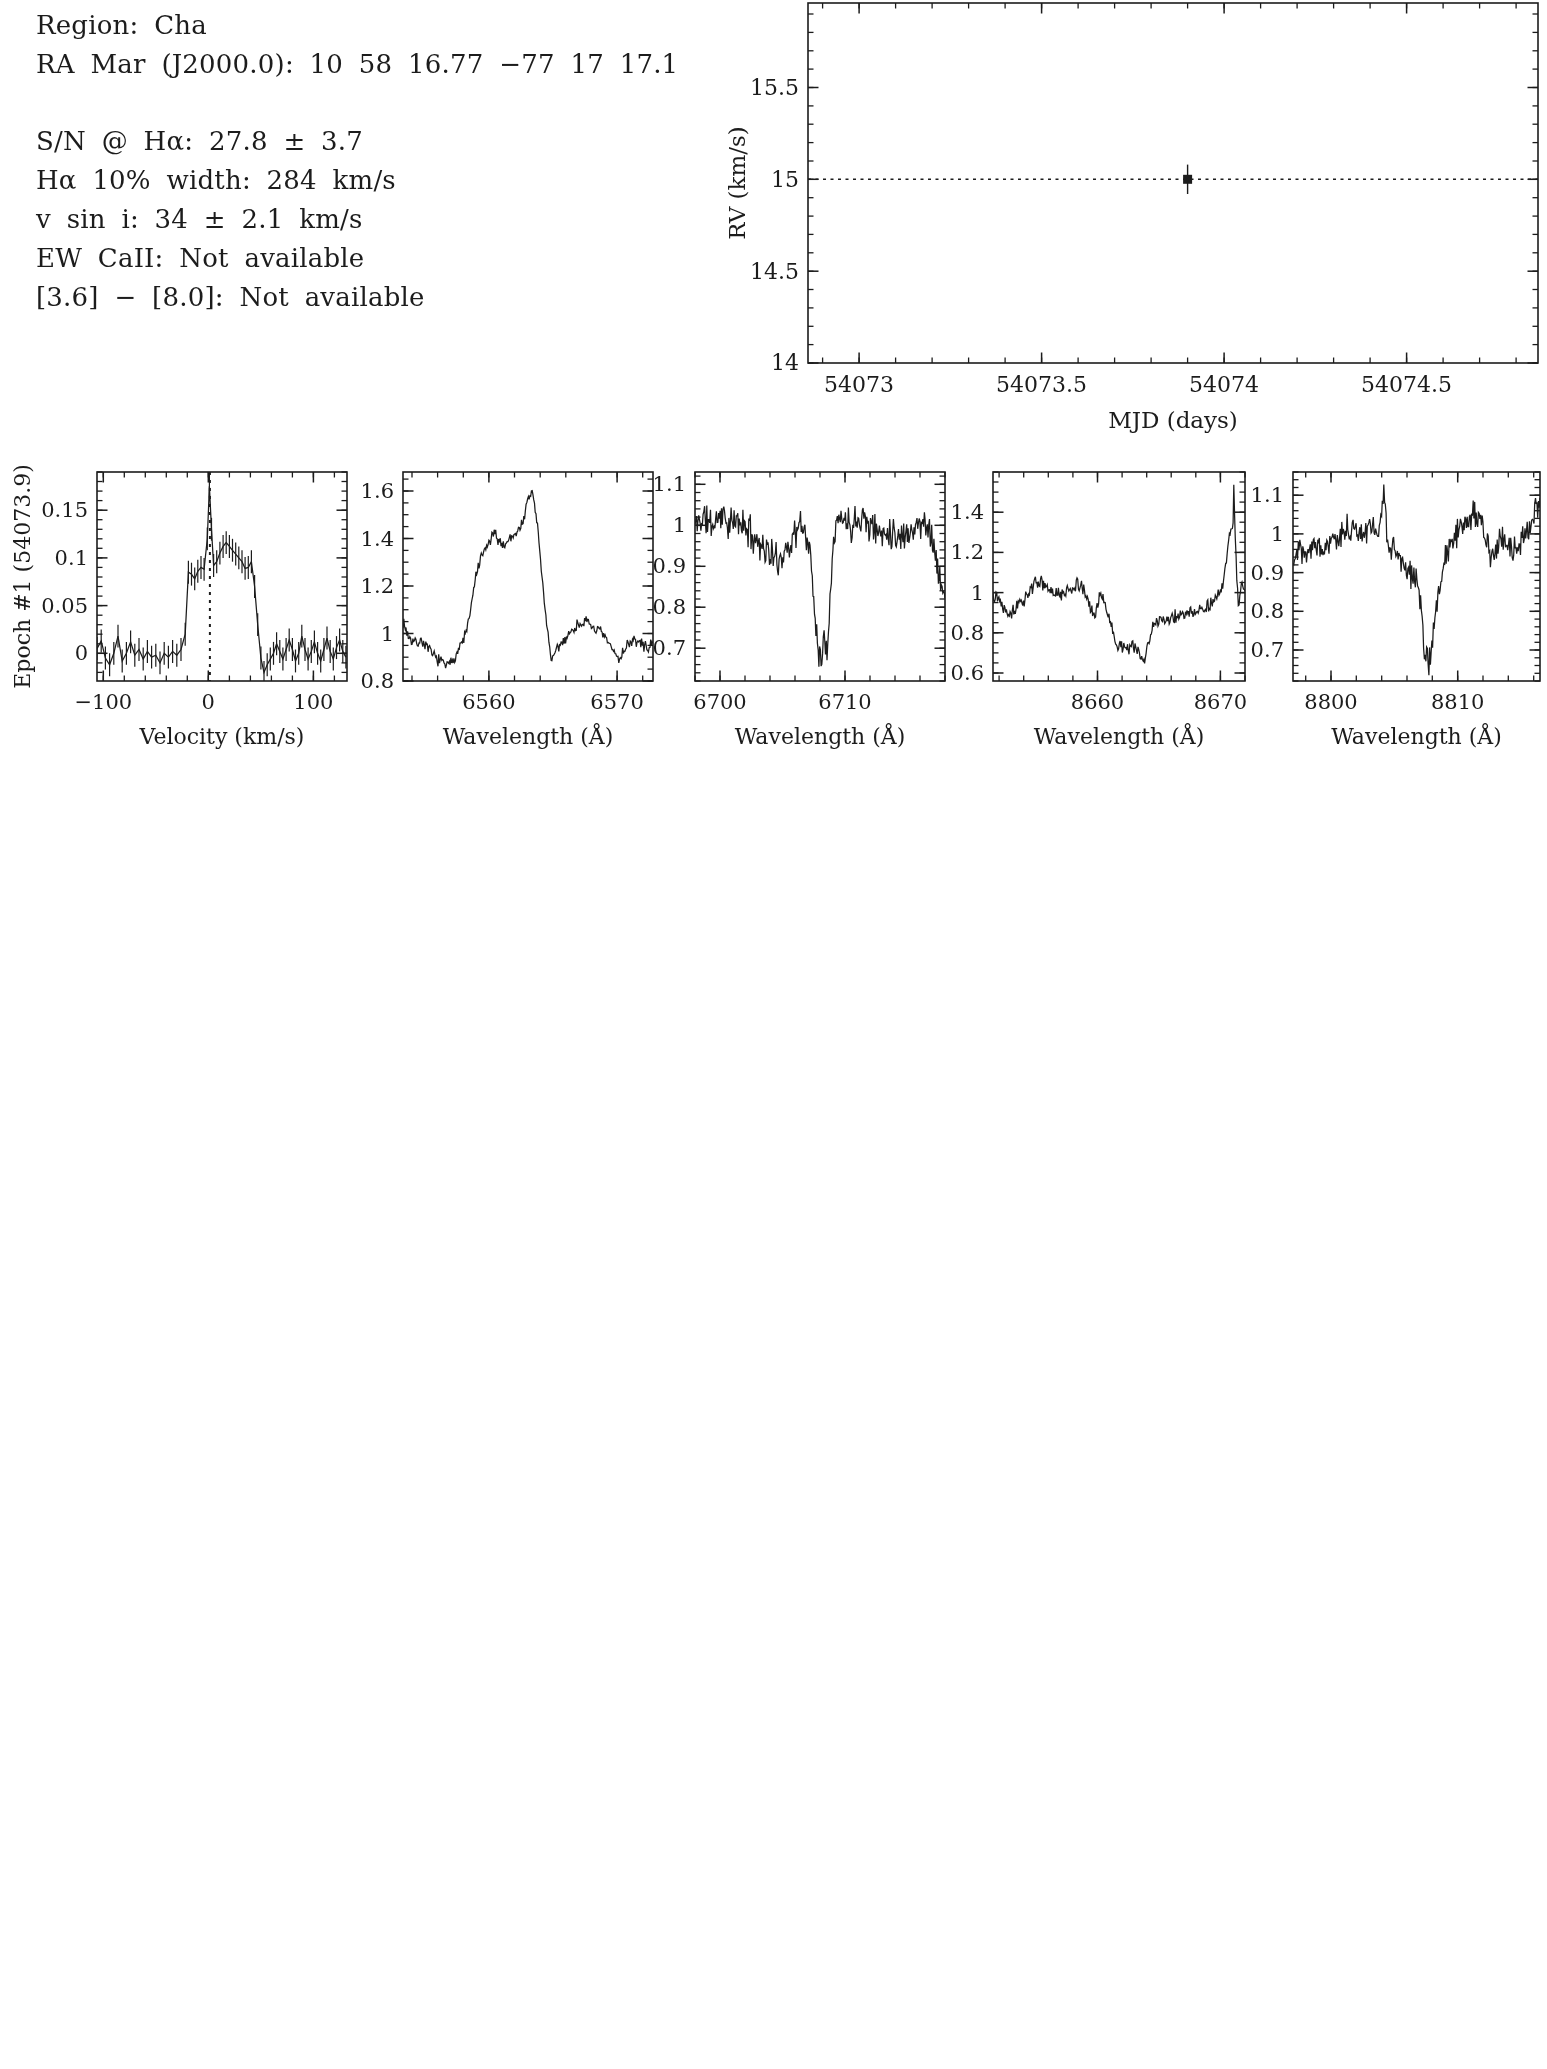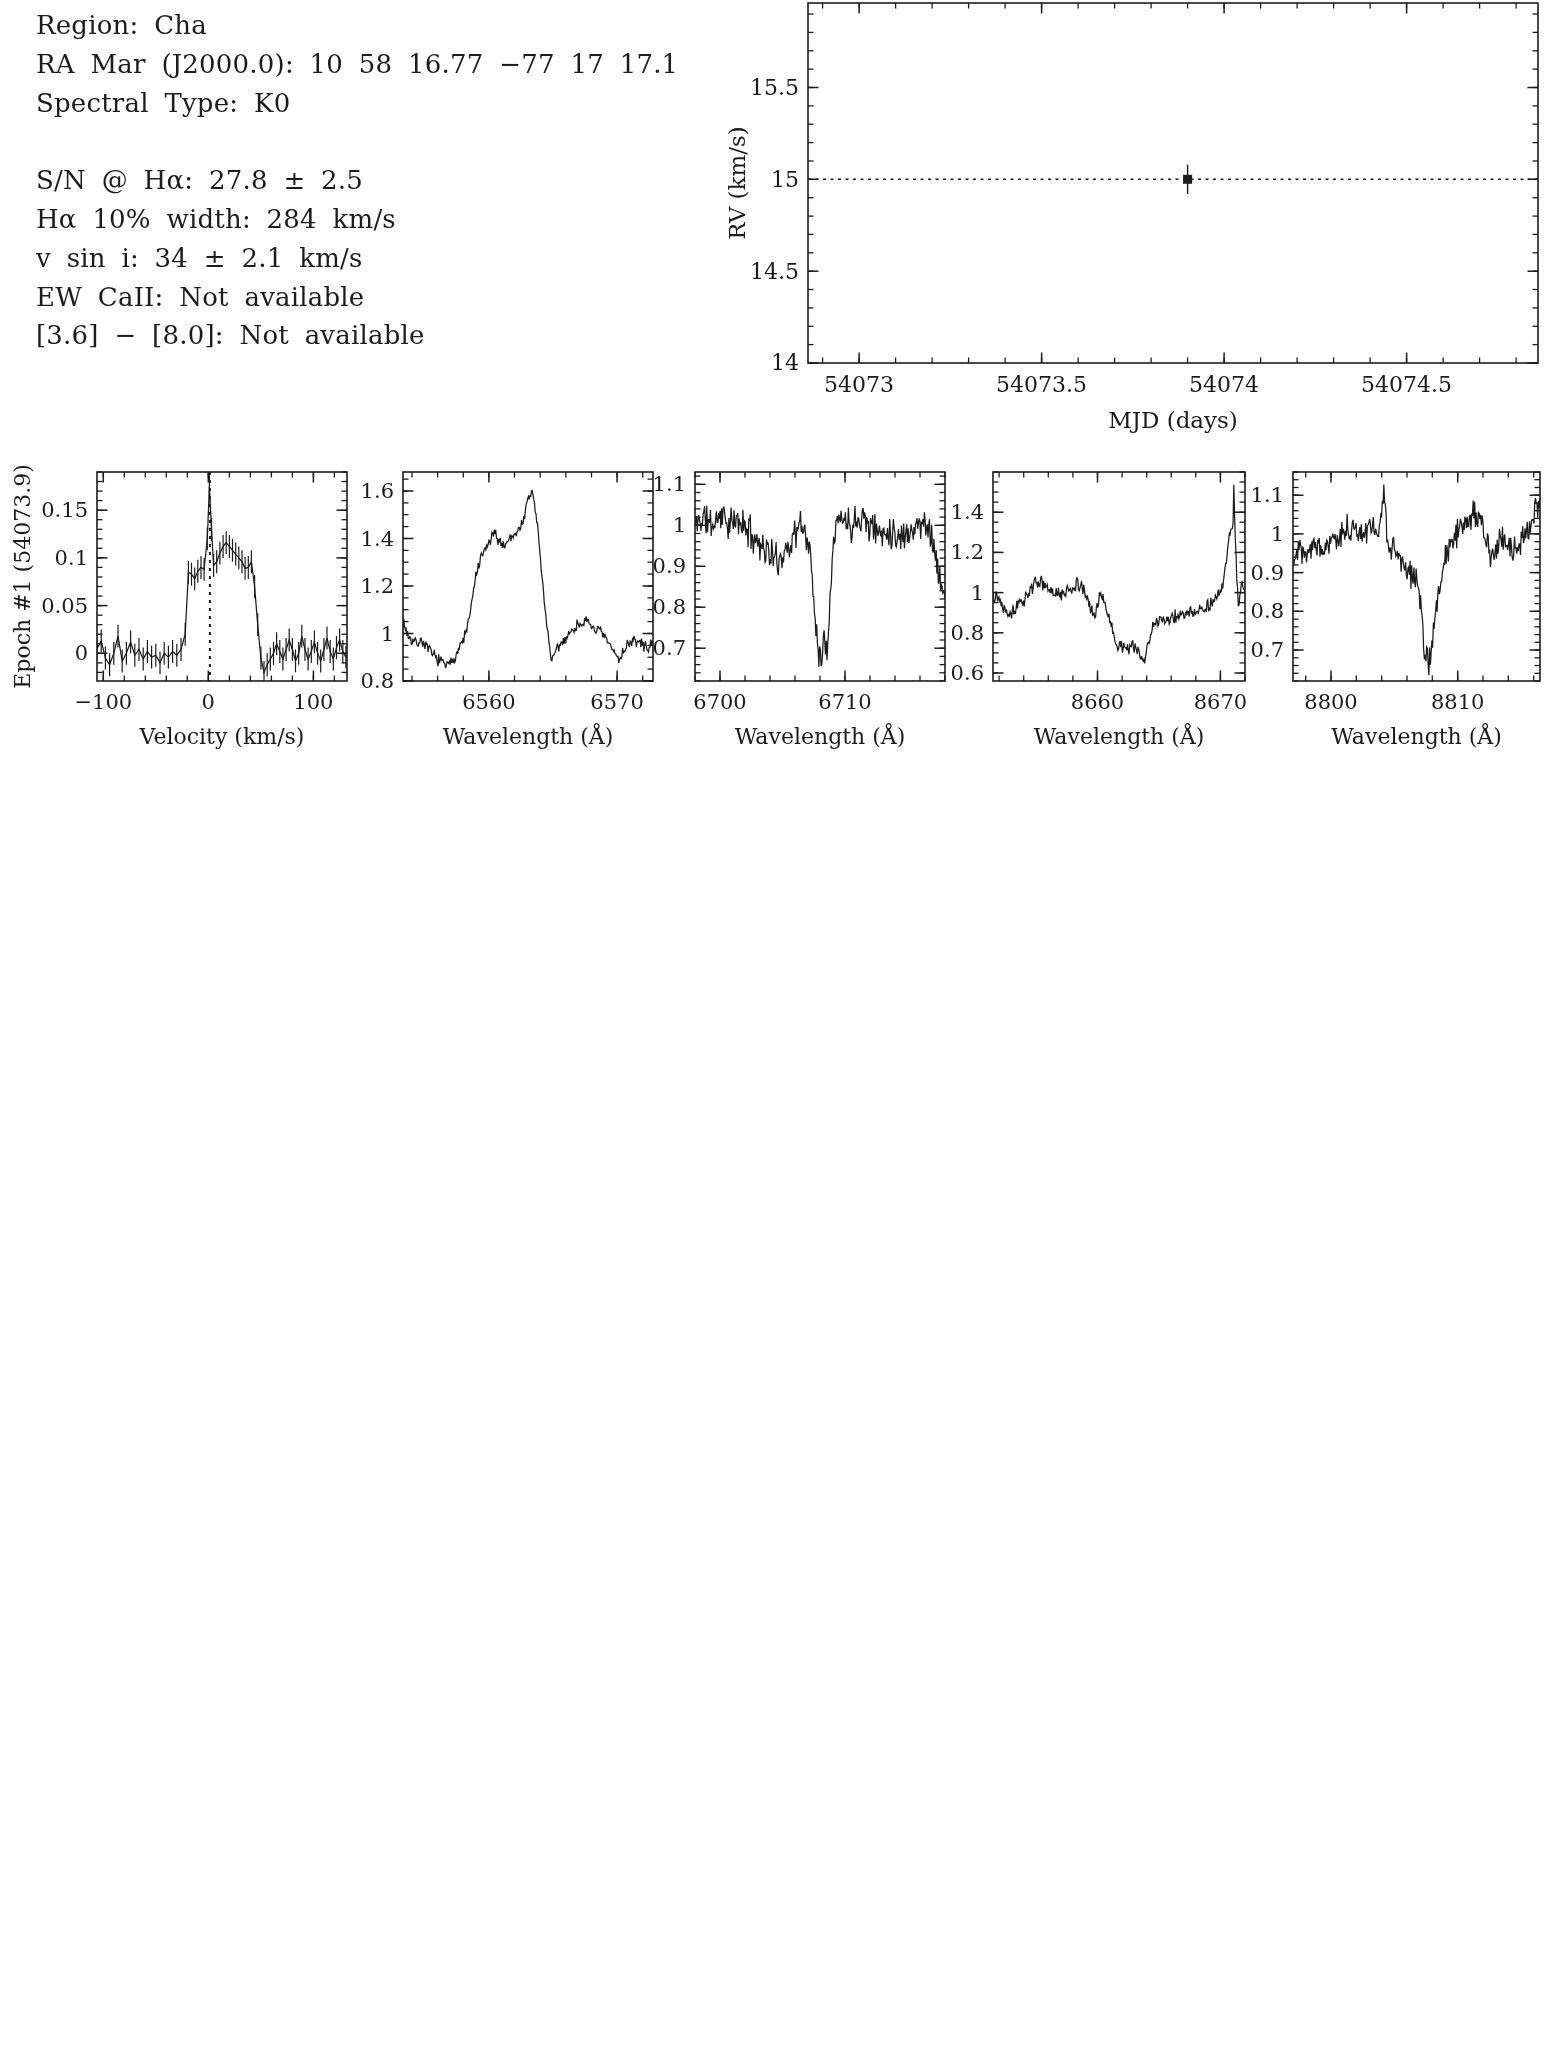--- a/index.html
+++ b/index.html
@@ -12,23 +12,22 @@
   svg.chart text{font-family:"DejaVu Serif", serif;fill:#1c1c1c;}
 </style>
 </head>
 <body>
 
 <div class="page">
 
   <div class="info">
     <div class="iline">Region: Cha</div>
     <div class="iline">RA Mar (J2000.0): 10 58 16.77 −77 17 17.1</div>
-    <div class="iline">Spectral Type: K0</div>
     <div class="iline"></div>
-    <div class="iline">S/N @ Hα: 27.8 ± 2.5</div>
+    <div class="iline">S/N @ Hα: 27.8 ± 3.7</div>
     <div class="iline">Hα 10% width: 284 km/s</div>
     <div class="iline">v sin i: 34 ± 2.1 km/s</div>
     <div class="iline">EW CaII: Not available</div>
     <div class="iline">[3.6] − [8.0]: Not available</div>
   </div>
 
   <svg class="chart" style="left:700px;top:0px;" width="847" height="440" viewBox="0 0 847 440">
       <defs>
         <clipPath id="clip0">
           <rect x="108" y="3" width="730" height="360"></rect>

